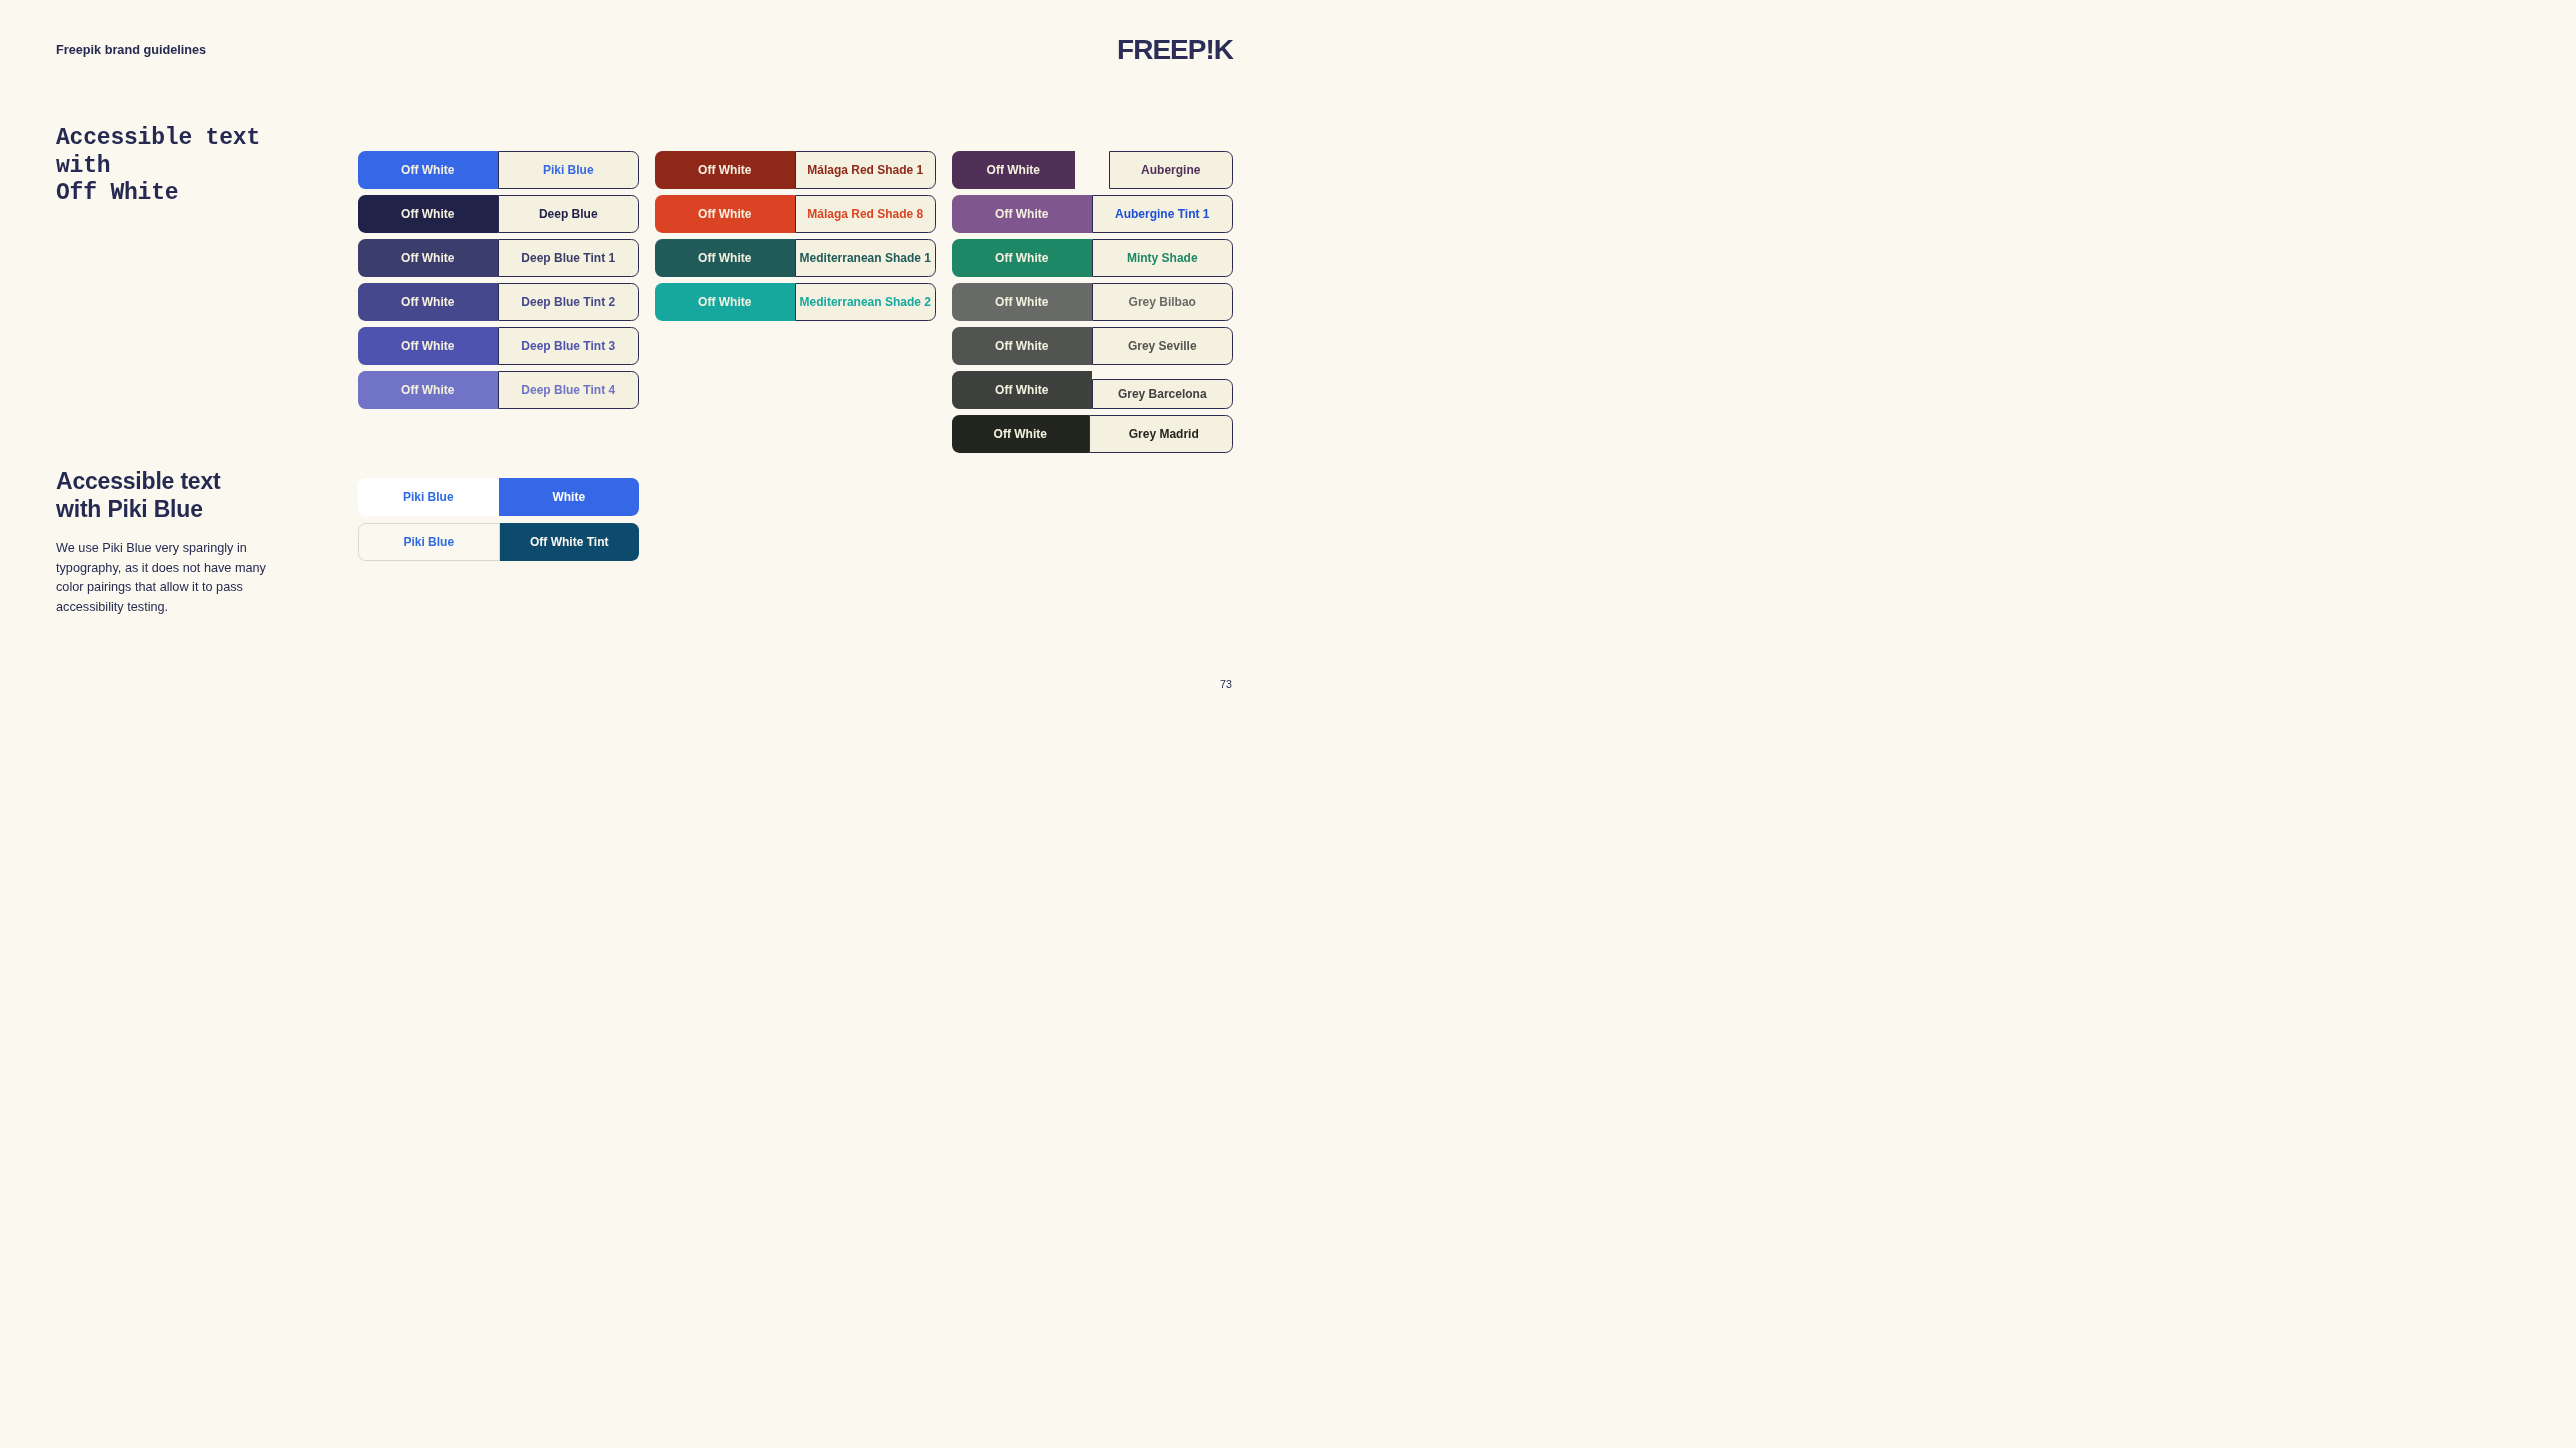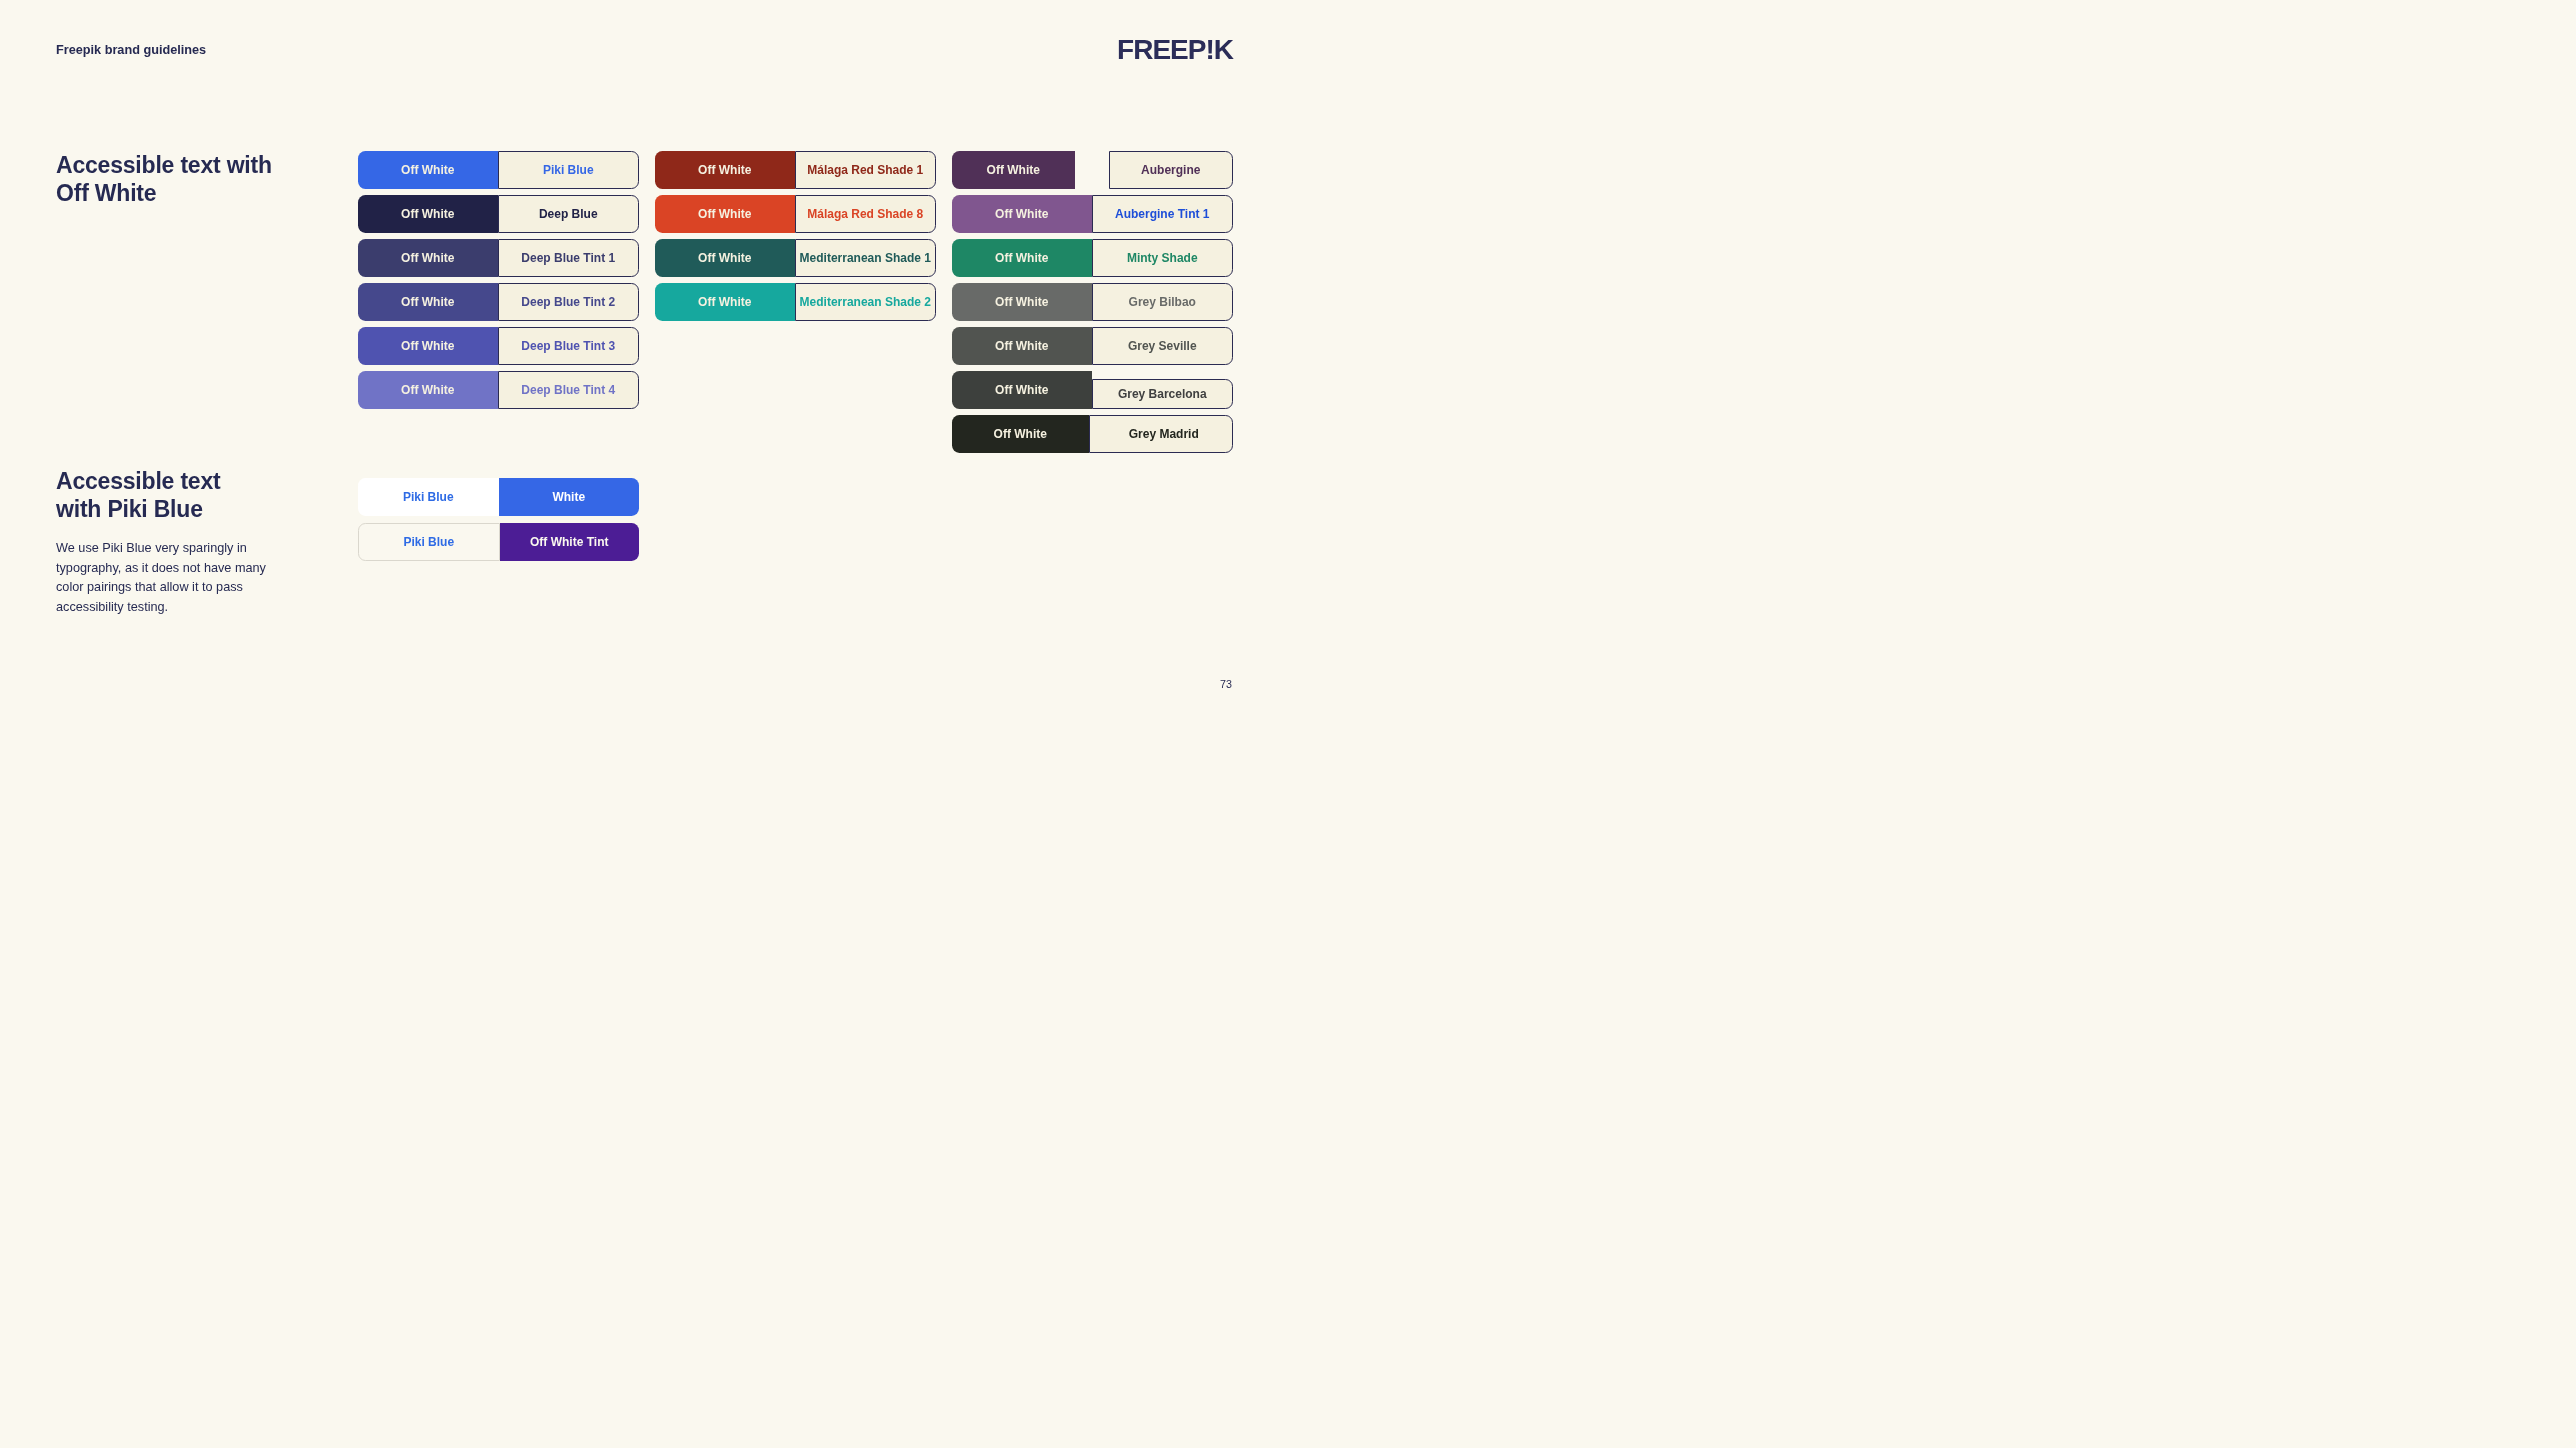--- a/index.html
+++ b/index.html
@@ -12,21 +12,21 @@
   .header-title {
     position:absolute; left:56px; top:43px;
     font-size:12.7px; font-weight:700; color:#262A52;
   }
   .logo {
     position:absolute; right:55px; top:34px;
     font-size:28px; font-weight:800; color:#2B2D58;
     letter-spacing:-1px; transform:scaleY(0.96);
   }
   .section-text { position:absolute; left:56px; width:252px; }
-  .section-text-1 { top:152px; }
+  .section-text-1 { top:125px;font-family:Liberation Mono, monospace; }
   .section-text-2 { top:468px; }
   .section-heading {
     margin:0 0 16px 0; font-size:23px; line-height:27.5px;
     font-weight:700; color:#262A52; white-space:pre-line;
     letter-spacing:-0.2px;
   }
   .section-body {
     margin:0; font-size:12.7px; line-height:19.5px; color:#262A52; width:221px;
   }
   .swatch-grid { position:absolute; display:flex; gap:16px; align-items:flex-start; }
@@ -219,21 +219,21 @@
             <span>Piki Blue</span>
           </div>
           <div class="swatch-cell cell-right" style="background: rgb(53, 103, 230); color: rgb(255, 255, 255);">
             <span>White</span>
           </div>
         </div>
         <div class="swatch-row">
           <div class="swatch-cell cell-left" style="background: rgb(250, 248, 239); color: rgb(46, 107, 229); border: 0.7px solid rgb(218, 215, 205);">
             <span>Piki Blue</span>
           </div>
-          <div class="swatch-cell cell-right" style="background: #4c1d95; color: rgb(250, 248, 239);">
+          <div class="swatch-cell cell-right" style="background: #0c4a6e; color: rgb(250, 248, 239);">
             <span>Off White Tint</span>
           </div>
         </div>
       </div>
     </div>
 
   <div class="page-number">73</div>
 
 </div>
 

